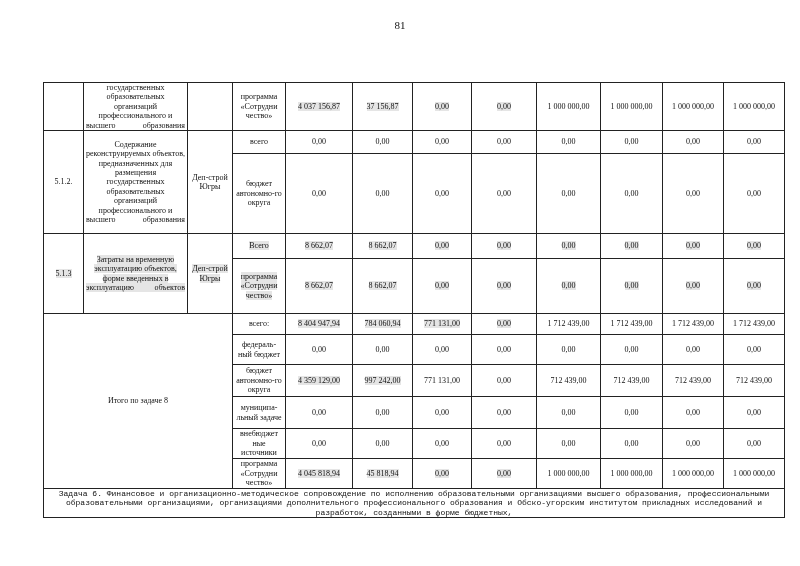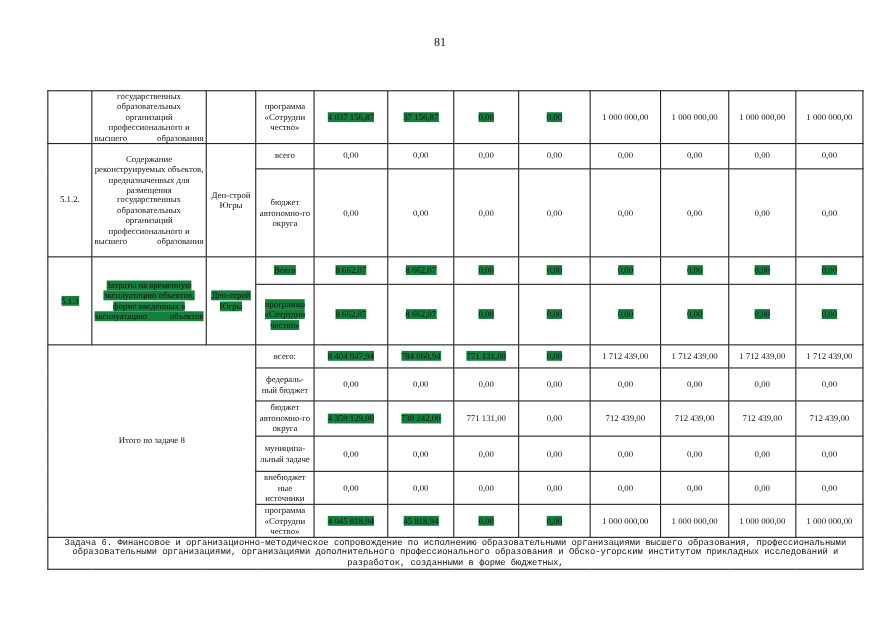--- a/index.html
+++ b/index.html
@@ -1,27 +1,27 @@
 <!DOCTYPE html>
 <html><head>
 <meta charset="utf-8">
 <style>
   html, body { margin: 0; padding: 0; background: #ffffff; }
   body { width: 800px; height: 566px; position: relative; overflow: hidden;
          font-family: "Liberation Serif", "DejaVu Serif", serif; color: #111; }
-  .page-number { position: absolute; top: 33px; left: 0; width: 800px; text-align: center;
+  .page-number { position: absolute; top: 19px; left: 0; width: 800px; text-align: center;
                  font-size: 11px; }
   table.budget { position: absolute; left: 43px; top: 82px; border-collapse: collapse;
                  table-layout: fixed; width: 741px; }
   table.budget td { border: 1px solid #222; padding: 0 2px; font-size: 8px; line-height: 9.4px;
                     text-align: center; vertical-align: middle; overflow: hidden; }
   td.num { vertical-align: top; padding-top: 1px; }
   td.name { text-align: justify; text-align-last: left; vertical-align: top; padding: 1px 3px; }
   td.name-last { text-align-last: justify; }
-  .hl { background: #15803d; }
+  .hl { background: #e5e5e5; }
   td.task { text-align: center; font-size: 8px; line-height: 11px; padding: 3px 6px 5px 6px; font-family: Liberation Mono, monospace; }
   td.total-label { font-size: 8.5px; }
 </style>
 </head>
 <body>
 
 <div class="page-number">81</div>
 
 <table class="budget">
   <colgroup>
@@ -126,21 +126,21 @@
     <td>0,00</td>
     <td>0,00</td>
     <td>0,00</td>
     <td>0,00</td>
     <td>0,00</td>
     <td>0,00</td>
   </tr>
   <tr style="height:32px">
     <td>бюджет автономно-го округа</td>
     <td><span class="hl">4 359 129,00</span></td>
-    <td><span class="hl">738 242,00</span></td>
+    <td><span class="hl">997 242,00</span></td>
     <td>771 131,00</td>
     <td>0,00</td>
     <td>712 439,00</td>
     <td>712 439,00</td>
     <td>712 439,00</td>
     <td>712 439,00</td>
   </tr>
   <tr style="height:32px">
     <td>муниципа-льный задаче</td>
     <td>0,00</td>

